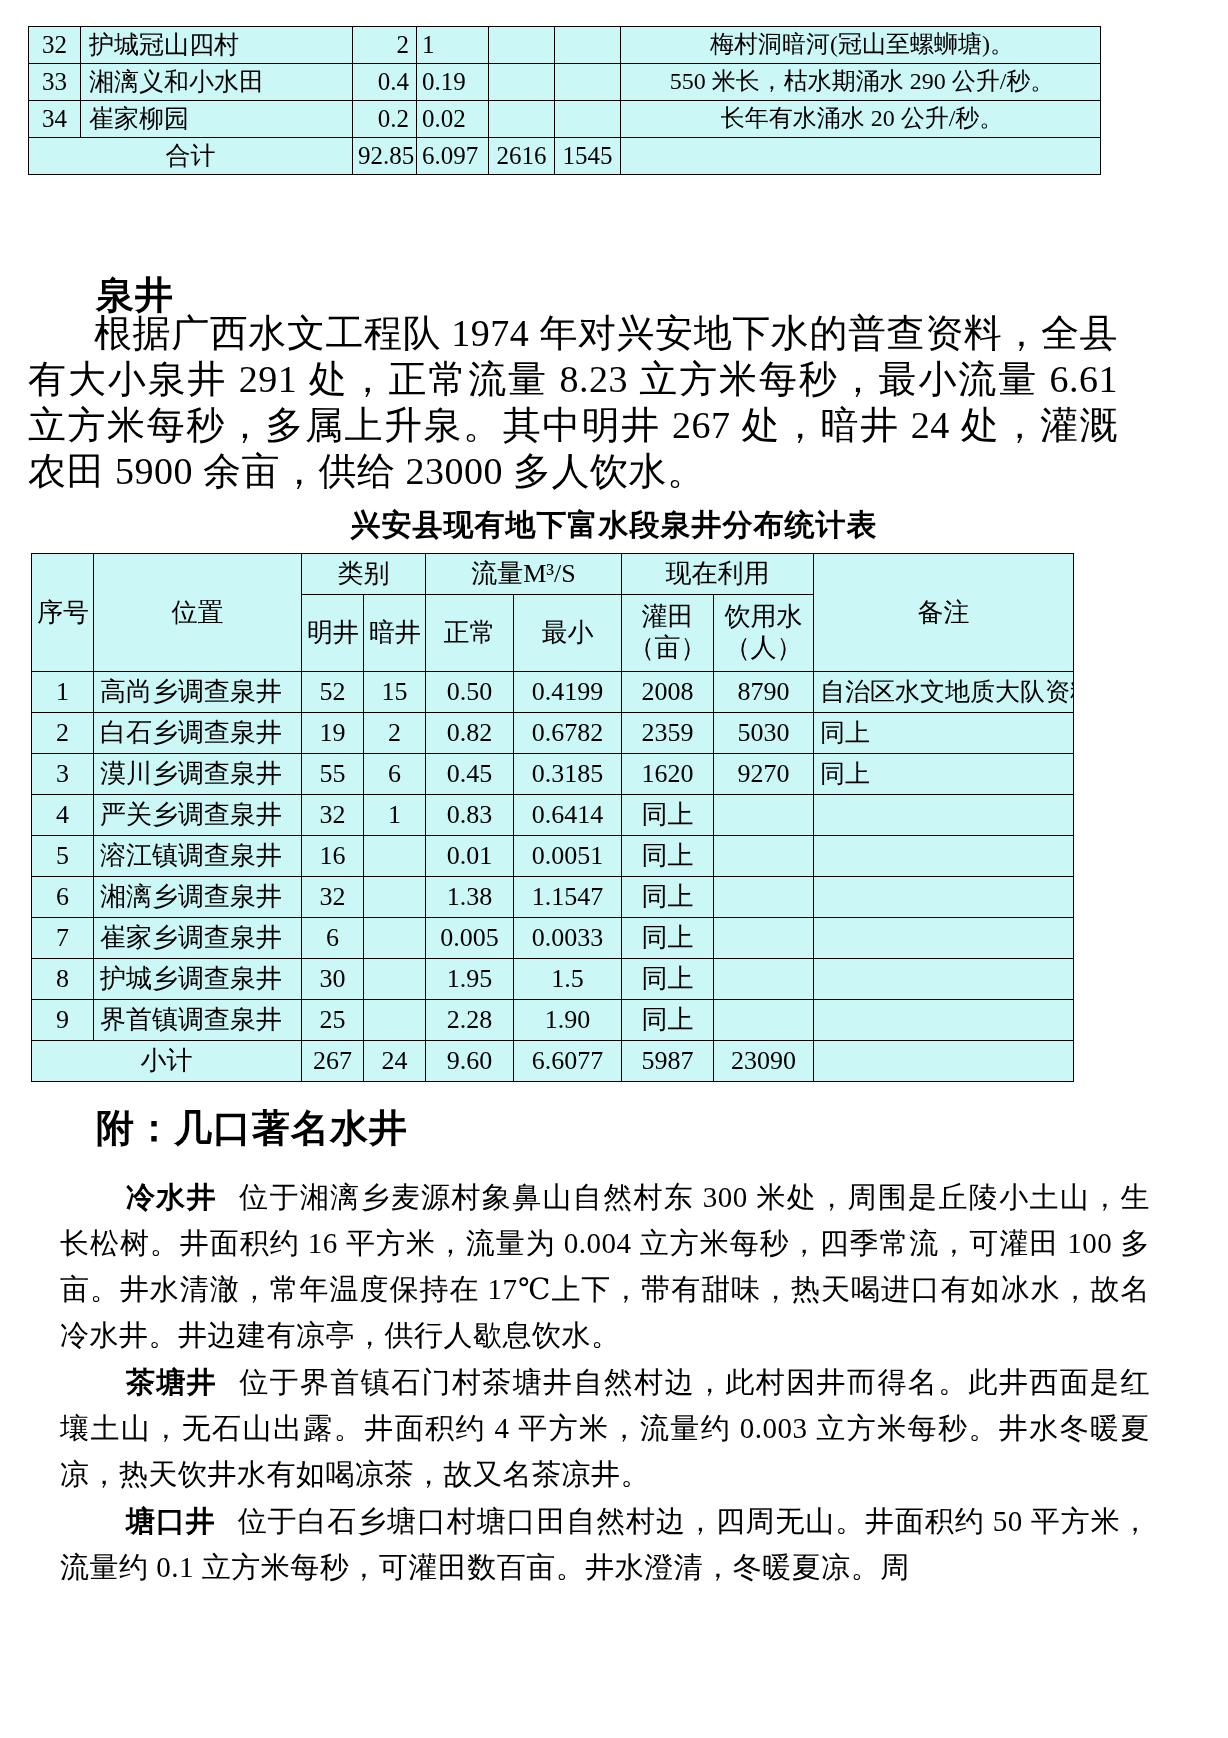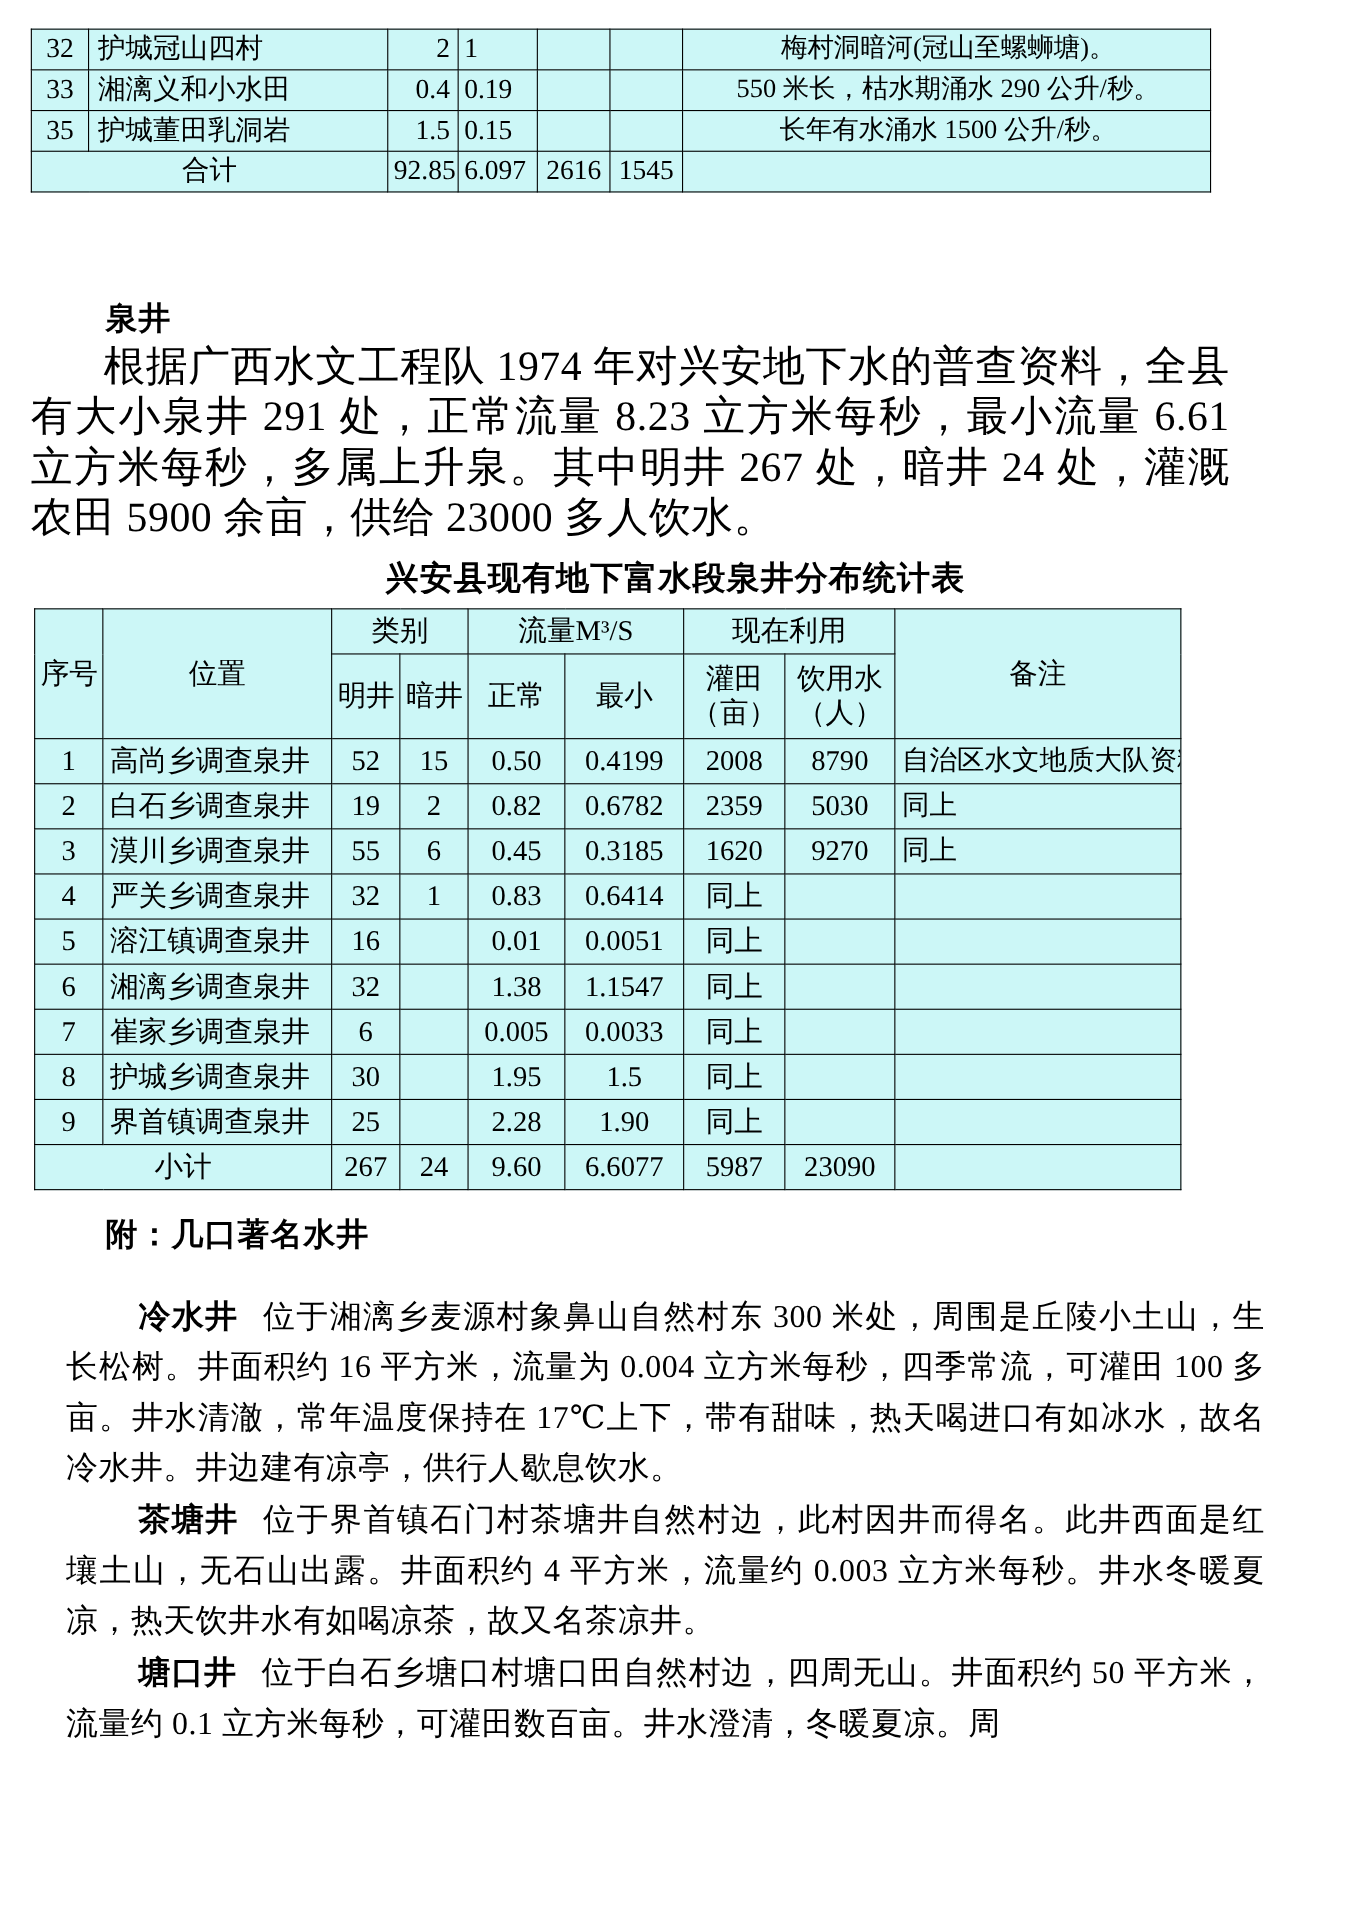--- a/index.html
+++ b/index.html
@@ -55,21 +55,21 @@
   }
   #table-continuation td { height: 32px; }
   #table-continuation .num  { text-align: right; padding-right: 7px; }
   #table-continuation .name { text-align: left;  padding-left: 8px; }
   #table-continuation .note { text-align: center;  padding-left: 8px; font-size: 24px; }
   #table-continuation .total-label { text-align: center; }
 
   
   .sec-head {
     position: absolute;
-    font-size: 29px;
+    font-size: 38px;
     font-weight: bold;
     letter-spacing: 1px;
     text-align: right;
   }
   .para {
     position: absolute;
     font-size: 38px;
     line-height: 46px;
     letter-spacing: 0.5px;
     text-align: justify;
@@ -164,27 +164,27 @@
       <tr>
         <td class="c">33</td>
         <td class="name">湘漓义和小水田</td>
         <td class="num">0.4</td>
         <td class="l">0.19</td>
         <td class="c"></td>
         <td class="c"></td>
         <td class="note">550 米长，枯水期涌水 290 公升/秒。</td>
       </tr>
       <tr>
-        <td class="c">35</td>
-        <td class="name">护城董田乳洞岩</td>
-        <td class="num">1.5</td>
-        <td class="l">0.15</td>
-        <td class="c"></td>
-        <td class="c"></td>
-        <td class="note">长年有水涌水 1500 公升/秒。</td>
+        <td class="c">34</td>
+        <td class="name">崔家柳园</td>
+        <td class="num">0.2</td>
+        <td class="l">0.02</td>
+        <td class="c"></td>
+        <td class="c"></td>
+        <td class="note">长年有水涌水 20 公升/秒。</td>
       </tr>
       <tr>
         <td class="total-label" colspan="2">合计</td>
         <td class="num">92.85</td>
         <td class="l">6.097</td>
         <td class="c">2616</td>
         <td class="c">1545</td>
         <td class="note"></td>
       </tr>
     </tbody>

